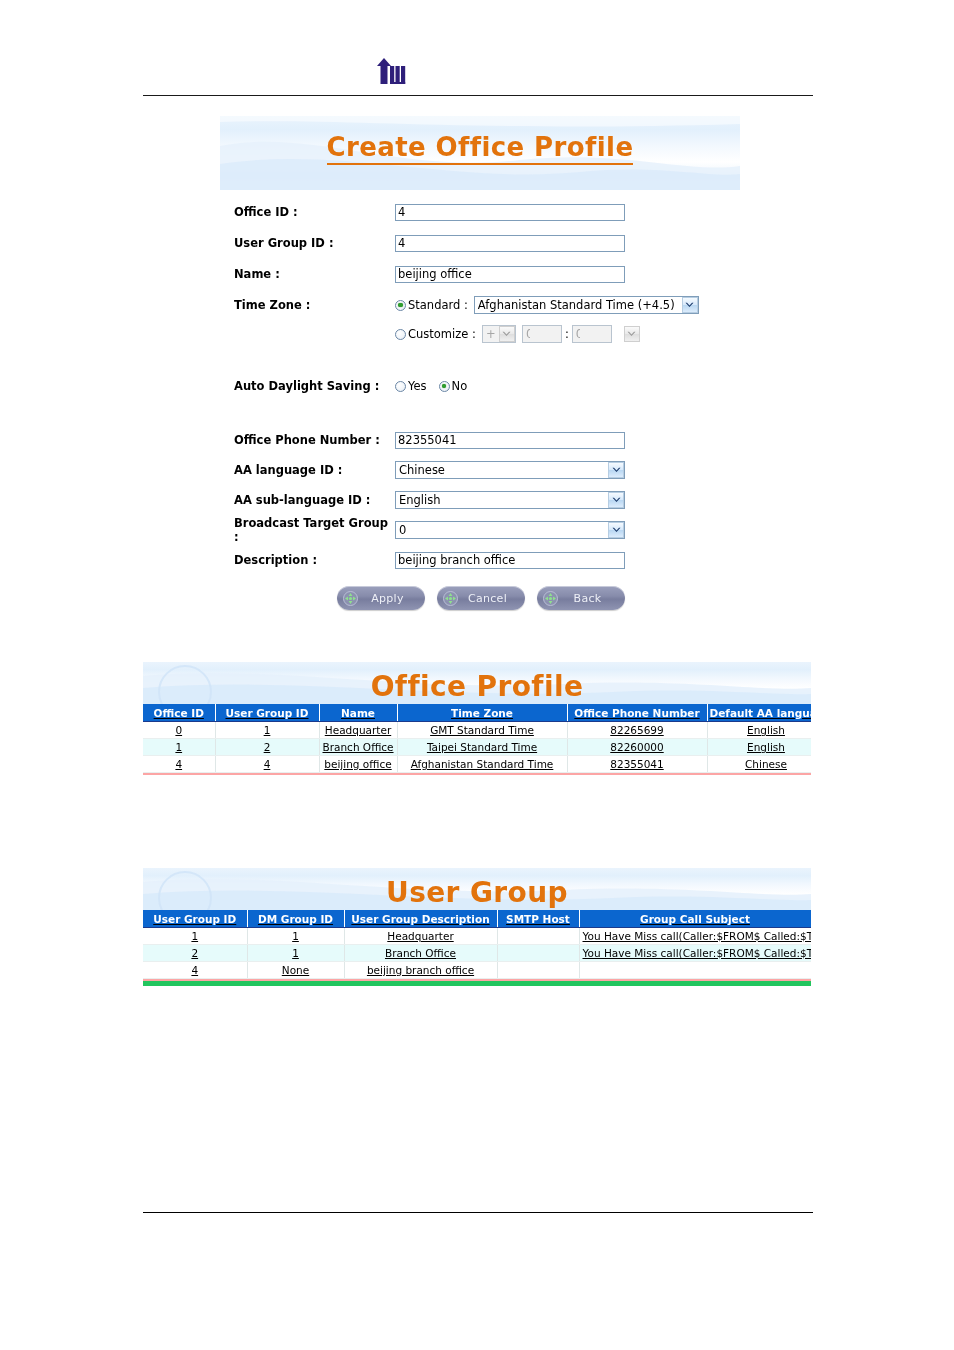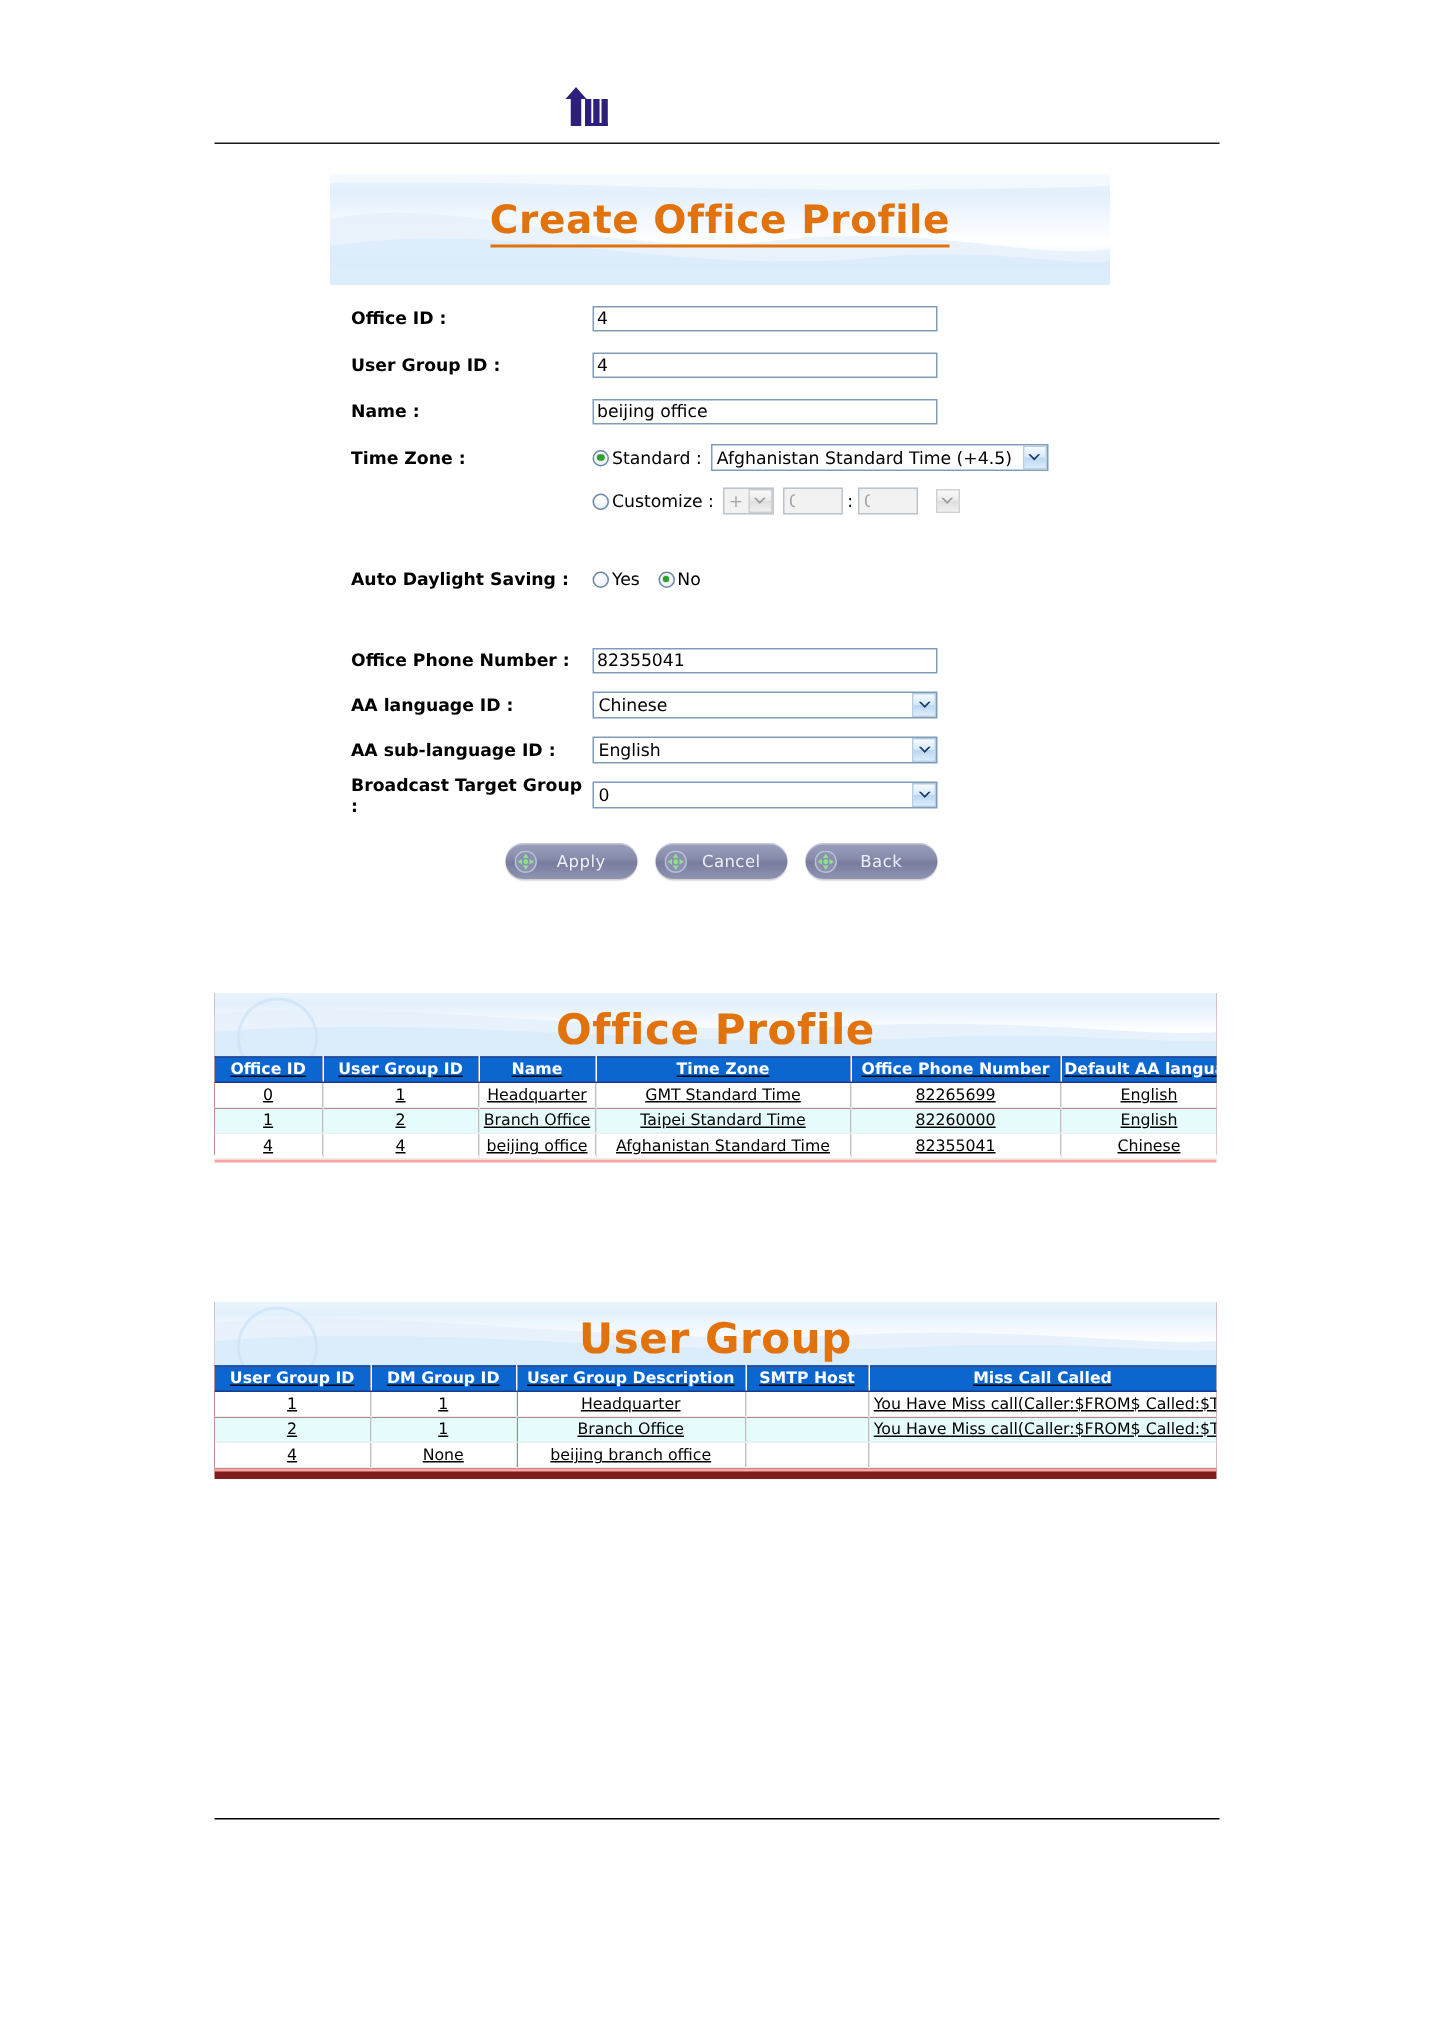--- a/index.html
+++ b/index.html
@@ -51,21 +51,21 @@
     left: 143px;
     top: 1212px;
     width: 670px;
     height: 0;
     border-top: 1.6px solid #000000;
   }
 
   
   .panel {
     position: absolute;
-    background: #7f1d1d;
+    background: #22c55e;
   }
   .banner {
     position: relative;
     width: 100%;
     overflow: hidden;
     background:
       linear-gradient(180deg,
         #eaf4fd 0%,
         #e2f0fc 18%,
         #f2f8fe 40%,
@@ -501,20 +501,26 @@
               <svg width="9" height="6" viewBox="0 0 9 6">
                   <path d="M0.5 0.8 L4.5 5 L8.5 0.8 L7 0.8 L4.5 3.4 L2 0.8 Z" fill="#1b3a6b"></path>
                 </svg>
             </span>
           </div>
         </div>
       </div>
 
       <div style="height:6px"></div>
 
+      <div class="frow">
+        <div class="flabel">Description :</div>
+        <div class="fctl">
+          <input class="txt w230" type="text" value="beijing branch office" style="">
+        </div>
+      </div>
 
       <div class="btnrow">
         <div class="btn">
           <span class="bicon">
             <svg width="15" height="15" viewBox="0 0 15 15">
               <circle cx="7.5" cy="7.5" r="7" fill="#8c91b0" stroke="#b9bed6" stroke-width="1"></circle>
               <path d="M7.5 2 L9.4 5 L5.6 5 Z M7.5 13 L5.6 10 L9.4 10 Z M2 7.5 L5 5.6 L5 9.4 Z M13 7.5 L10 9.4 L10 5.6 Z" fill="#8ee08e"></path>
               <circle cx="7.5" cy="7.5" r="1.6" fill="#8ee08e"></circle>
             </svg>
           </span>
@@ -625,21 +631,21 @@
             <col style="width:153px">
           <col style="width:82px">
             <col style="width:232px">
         </colgroup>
         <thead>
             <tr>
               <th>User Group ID</th>
               <th>DM Group ID</th>
               <th>User Group Description</th>
               <th>SMTP Host</th>
-              <th>Miss Call Called</th>
+              <th>Group Call Subject</th>
             </tr>
           </thead>
         <tbody>
             <tr class="odd">
               <td>1</td>
               <td>1</td>
               <td>Headquarter</td>
               <td></td>
               <td class="left">You Have Miss call(Caller:$FROM$ Called:$TO$ $L</td>
             </tr>

